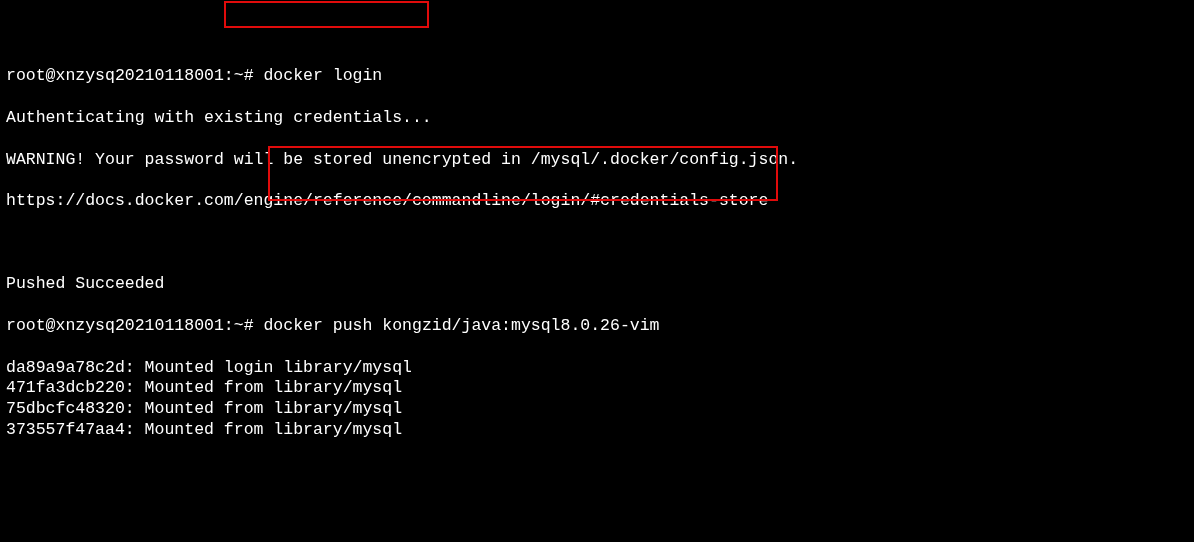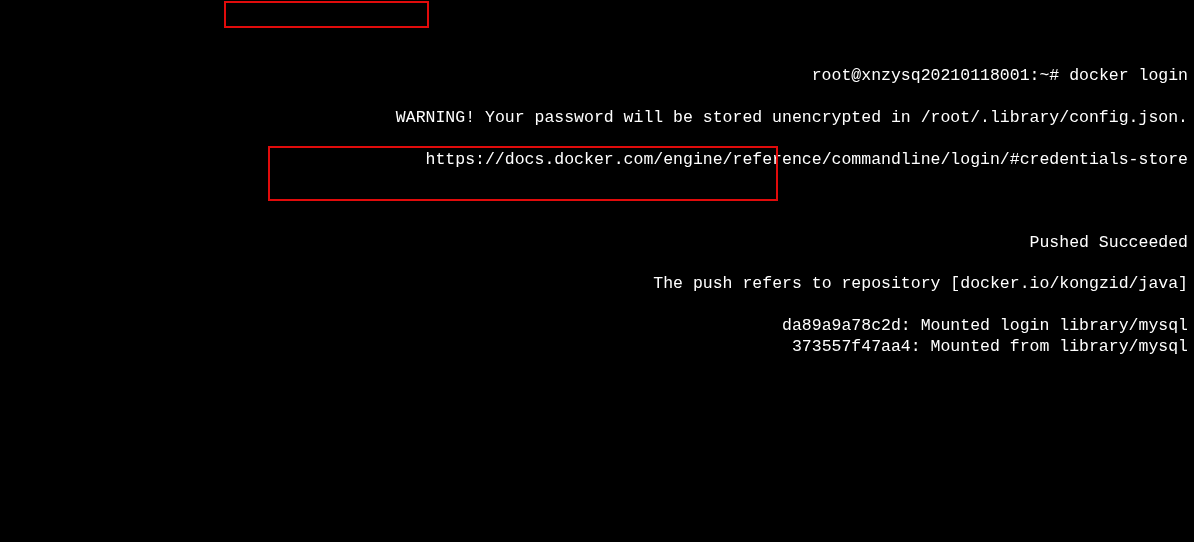--- a/index.html
+++ b/index.html
@@ -1,27 +1,28 @@
 <!DOCTYPE html>
 <html><head>
 <meta charset="utf-8">
 <style>
   html,body{margin:0;padding:0;background:#000;color:#fff;font-family:"Consolas","Menlo","Courier New",monospace;font-size:16.5px;line-height:20.8px;letter-spacing:0px;}
   .term{position:relative;white-space:pre;padding:4px 6px;width:1194px;box-sizing:border-box;}
-  .line{white-space:pre;text-align:right;}
+  .line{white-space:pre;}
   .redbox{position:absolute;border:2px solid #e10b0b;box-sizing:border-box;}
 </style>
 </head>
 <body>
 
 <div class="term">
 <div class="redbox" style="left:224px;top:1px;width:205px;height:27px;"></div>
 <div class="redbox" style="left:268px;top:146px;width:510px;height:55px;"></div>
 <div class="line"><span>root@xnzysq20210118001:~# </span><span>docker login</span></div>
-<div class="line">WARNING! Your password will be stored unencrypted in /root/.library/config.json.</div>
+<div class="line">Authenticating with existing credentials...</div>
+<div class="line">WARNING! Your password will be stored unencrypted in /mysql/.docker/config.json.</div>
 <div class="line">https://docs.docker.com/engine/reference/commandline/login/#credentials-store</div>
 <div class="line">&nbsp;</div>
 <div class="line">Pushed Succeeded</div>
-<div class="line">The push refers to repository [docker.io/kongzid/java]</div>
-<div id="layers-container"><div class="line">da89a9a78c2d: Mounted login library/mysql</div><div class="line">373557f47aa4: Mounted from library/mysql</div></div>
+<div class="line"><span>root@xnzysq20210118001:~# </span><span>docker push kongzid/java:mysql8.0.26-vim</span></div>
+<div id="layers-container"><div class="line">da89a9a78c2d: Mounted login library/mysql</div><div class="line">471fa3dcb220: Mounted from library/mysql</div><div class="line">75dbcfc48320: Mounted from library/mysql</div><div class="line">373557f47aa4: Mounted from library/mysql</div></div>
 
 
 </div>
 
 </body></html>

